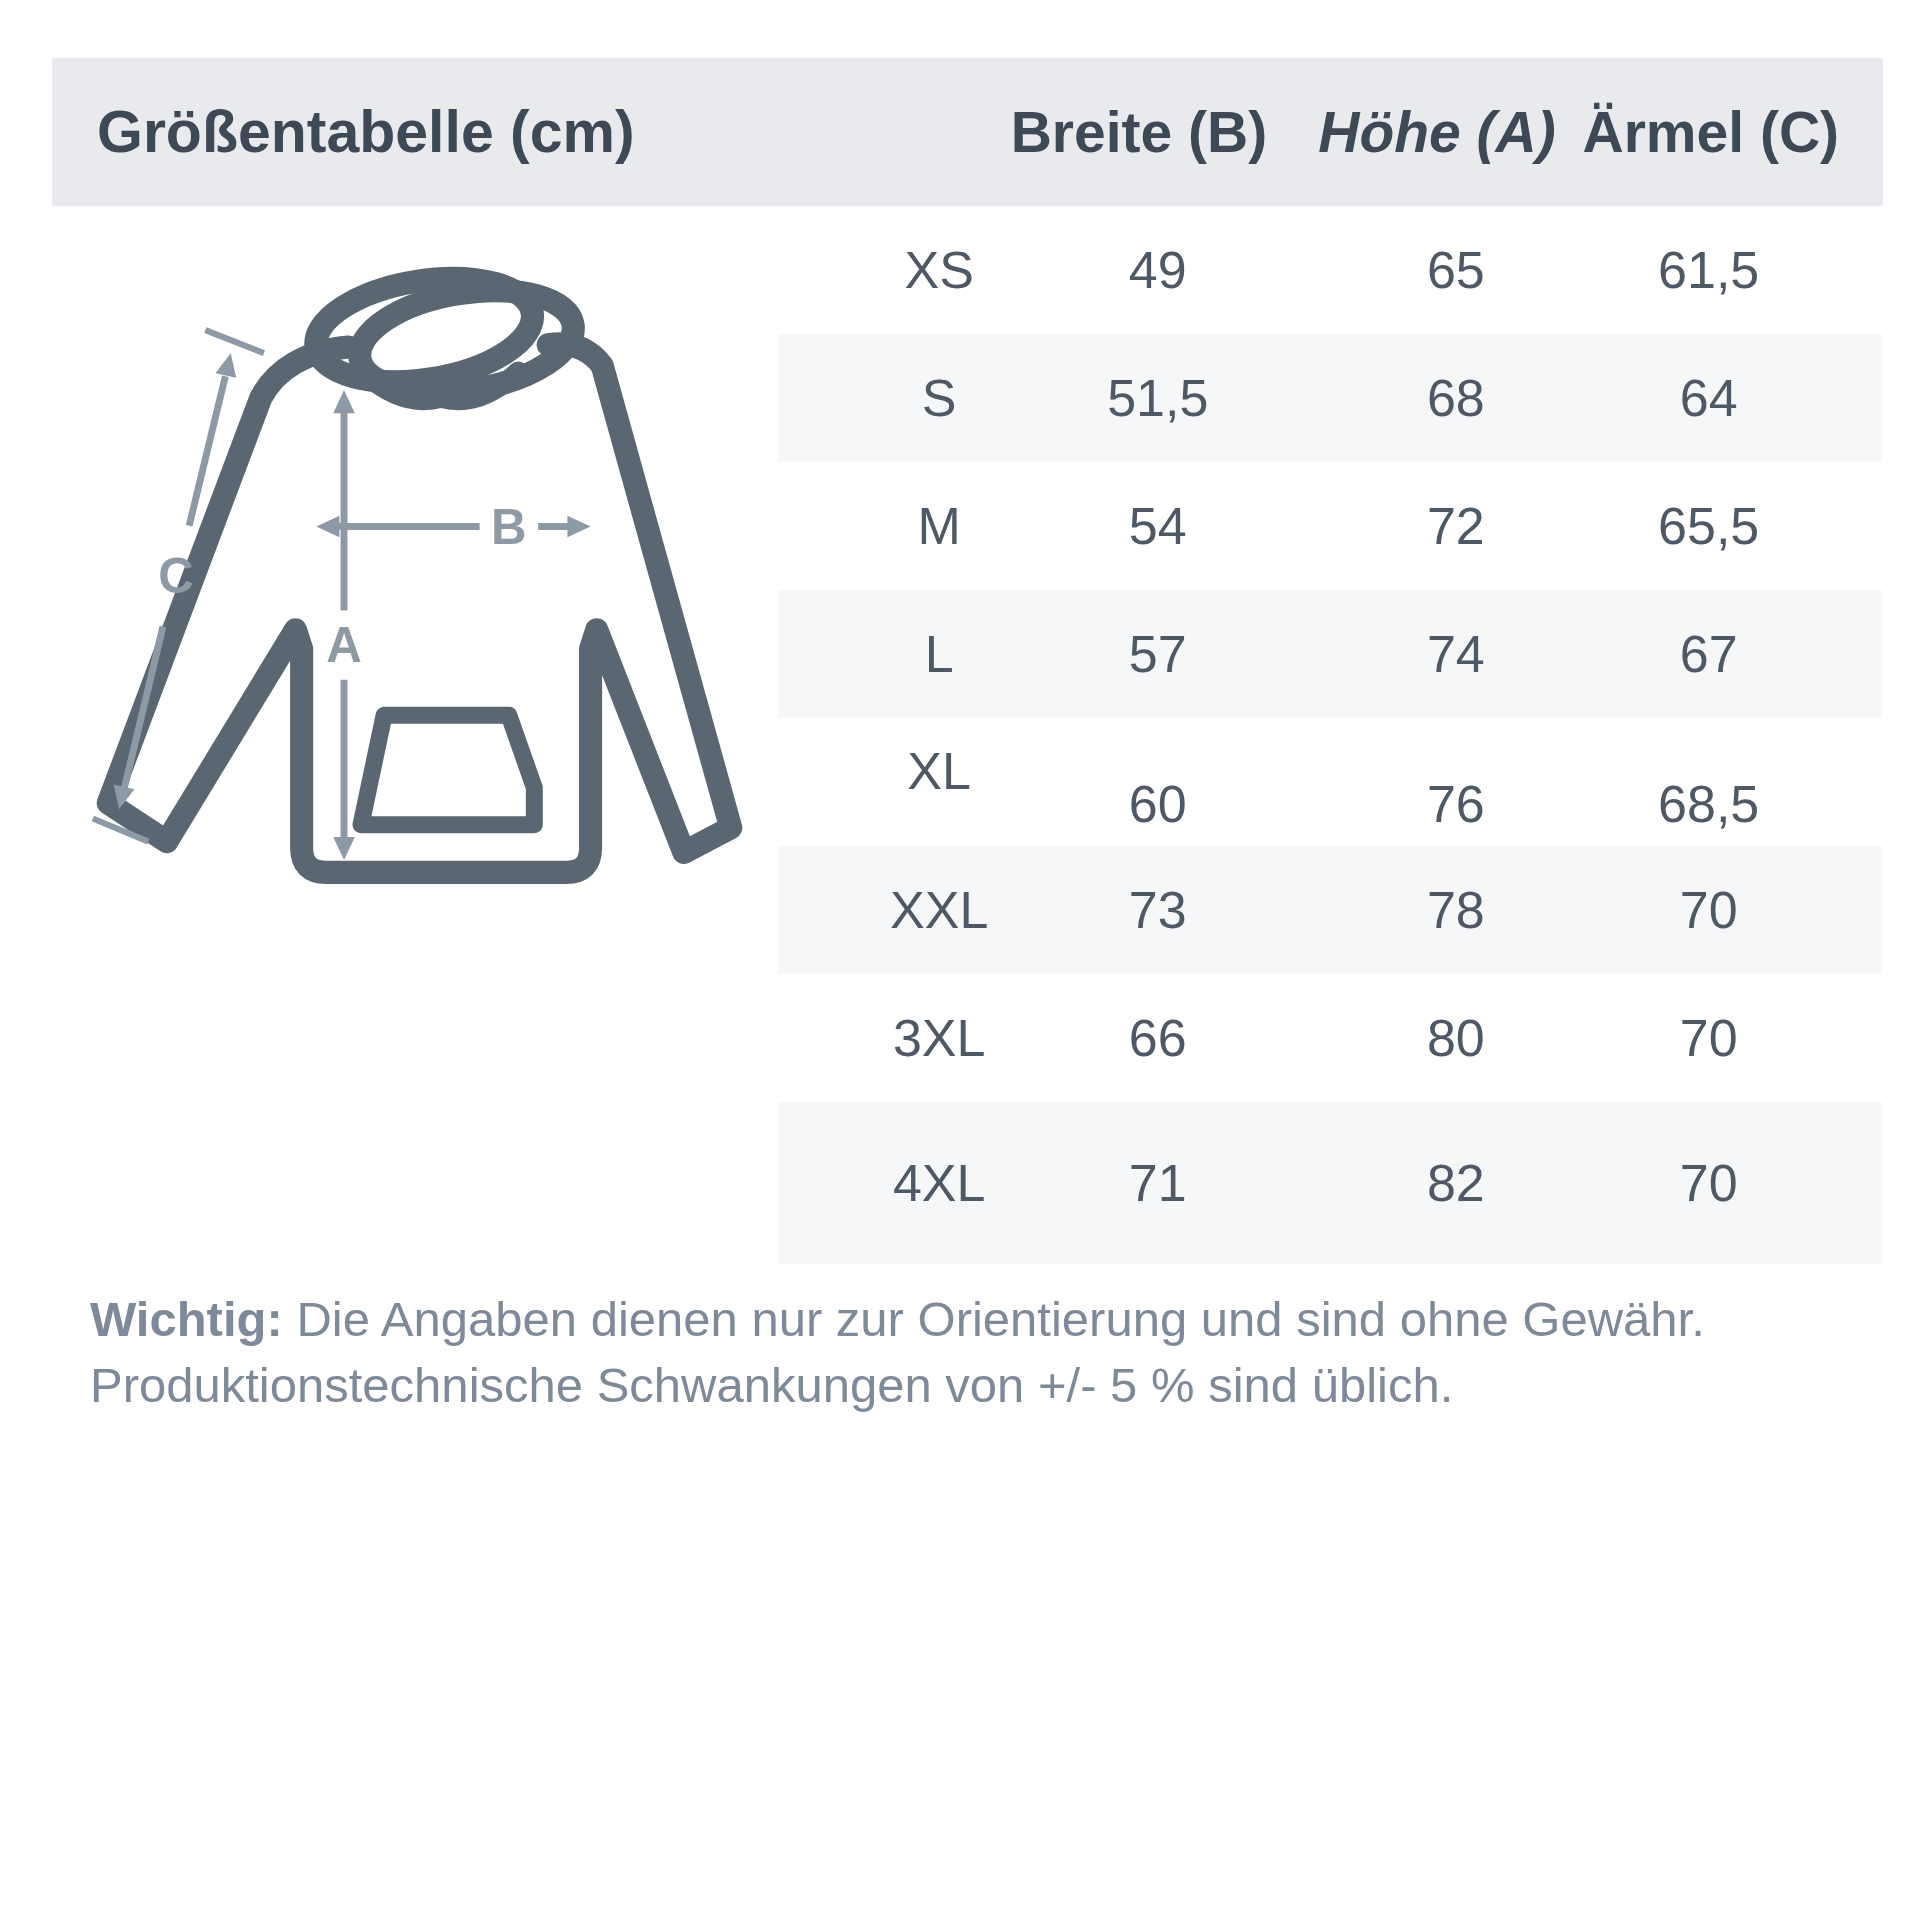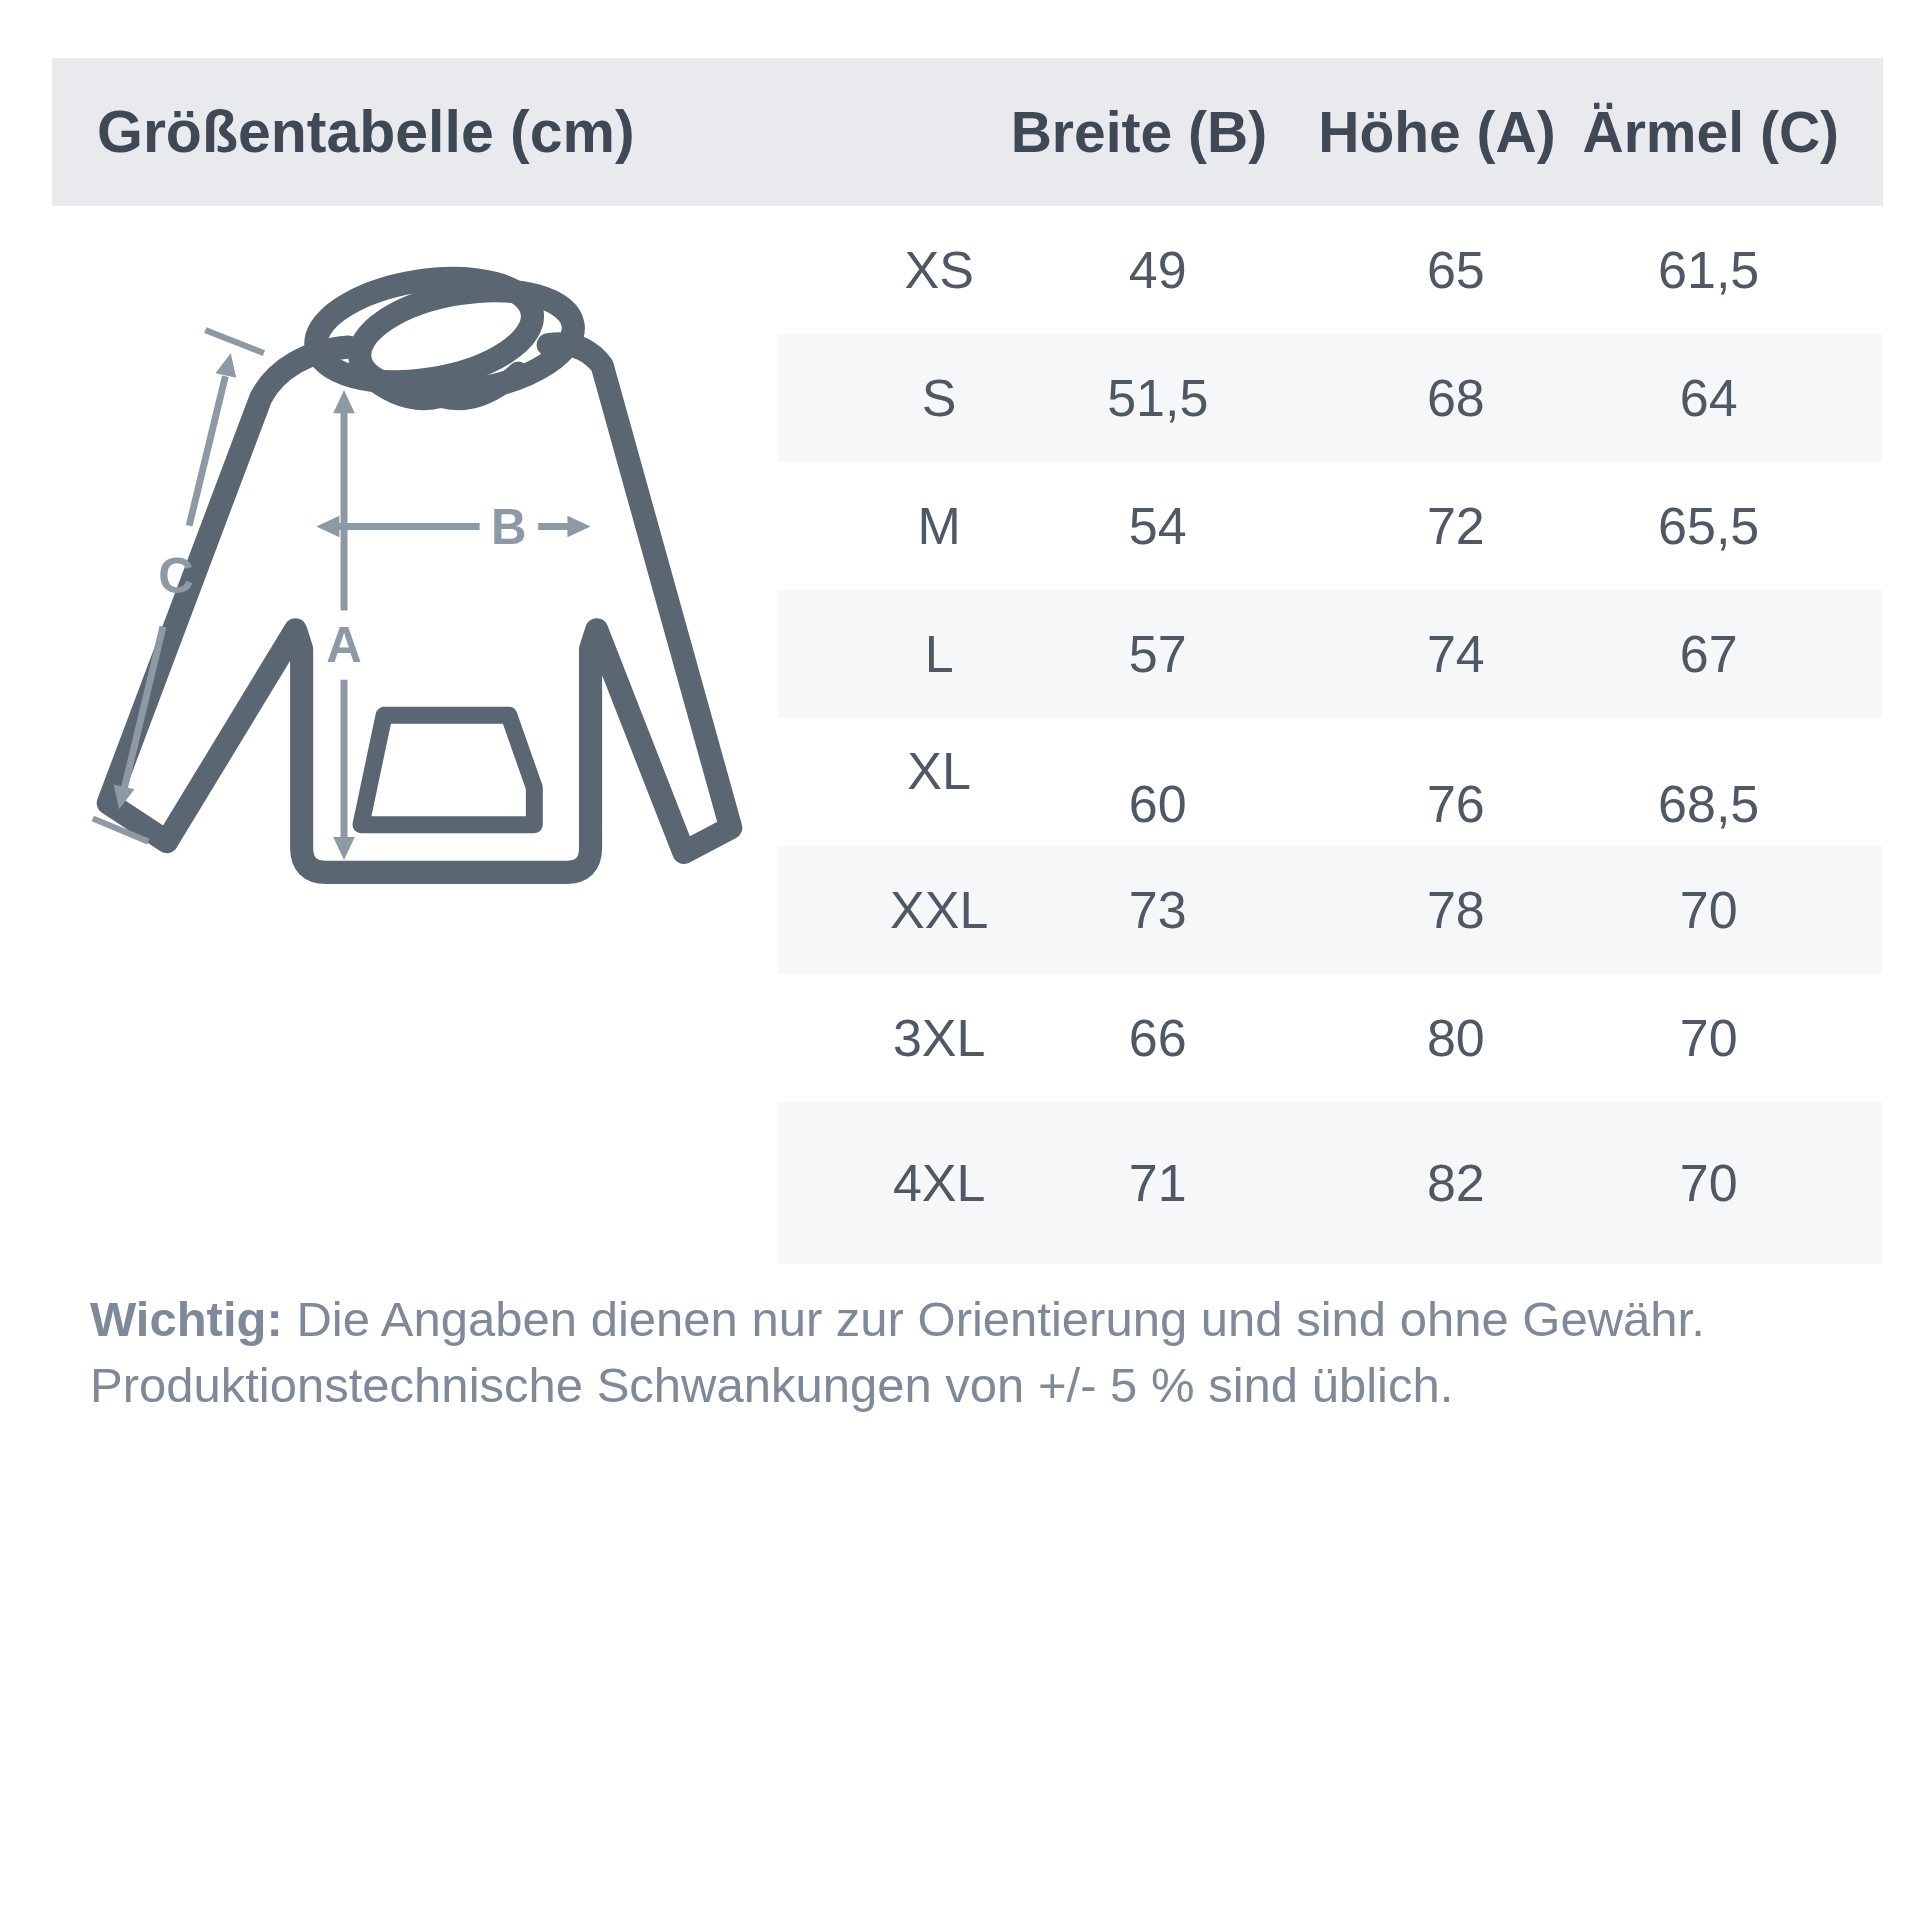--- a/index.html
+++ b/index.html
@@ -27,21 +27,21 @@
     font-size:59px;font-weight:700;color:var(--header_text);white-space:nowrap;
   }
   .header-cols{
     position:absolute;left:727px;top:0;width:1104px;height:100%;
   }
   .header-col{
     position:absolute;top:50%;transform:translate(-50%,-50%);
     font-size:57px;font-weight:700;color:var(--header_text);white-space:nowrap;
   }
   .hc-b{left:32.6%;}
-  .hc-a{left:59.6%;}
+  .hc-a{left:59.6%;font-style:italic;}
   .hc-c{left:84.4%;}
   
   .size-table{
     position:absolute;left:778px;top:206px;width:1104px;
   }
   .trow{position:relative;height:128px;}
   .trow:nth-child(even){background:var(--stripe_bg);}
   .trow:last-child{height:162px;}
   .cell{
     position:absolute;top:50%;transform:translate(-50%,-50%);

